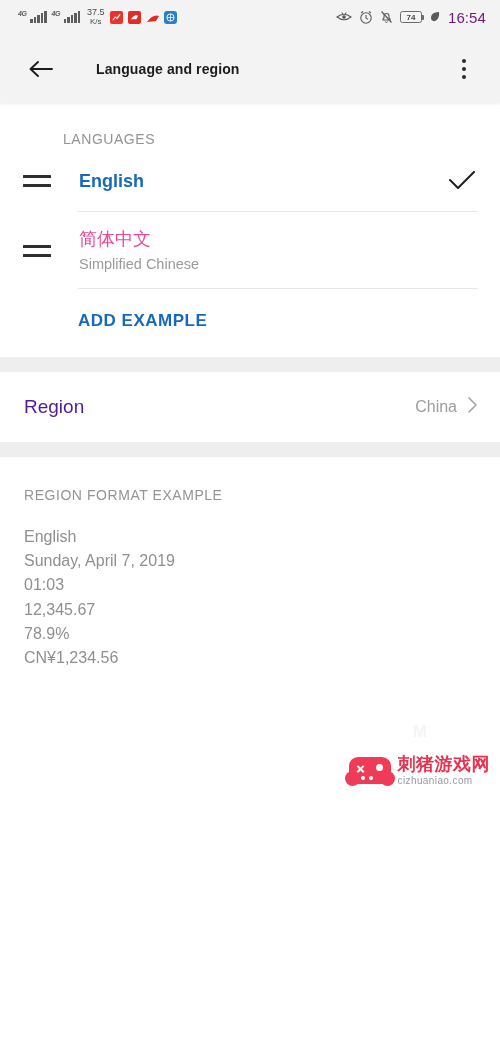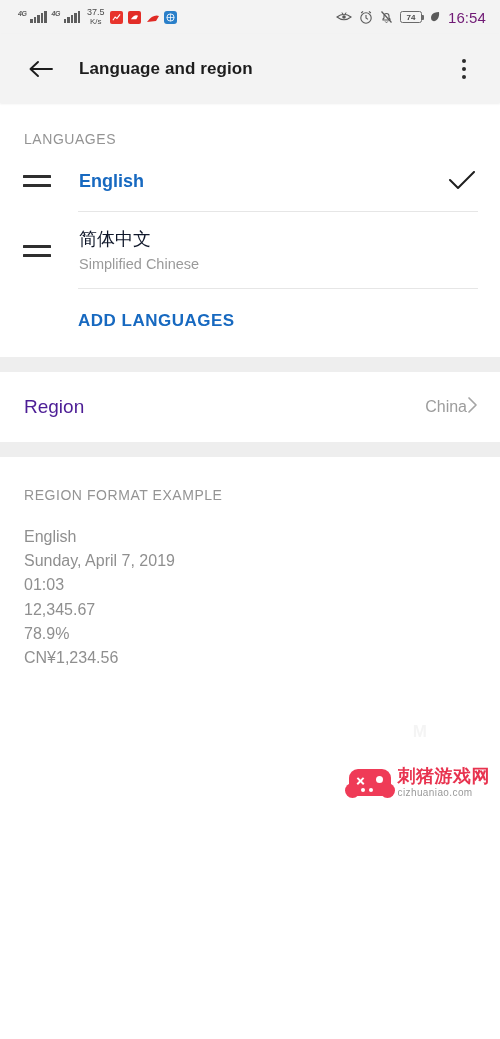--- a/index.html
+++ b/index.html
@@ -49,70 +49,71 @@
   .clock{ font-size:15px; color:#701a75; letter-spacing:0.1px; }
 
   
   .appbar{
     height:69px; background:#f3f3f3;
     display:flex; align-items:center; padding:0 20px 0 24px;
     box-shadow:0 1px 2px rgba(0,0,0,.07);
     position:relative; z-index:3;
   }
   .back{ width:34px;height:34px;display:flex;align-items:center;justify-content:center;cursor:pointer; }
-  .apptitle{ font-size:17px; color:#1c1c1c; font-weight:bold; margin-left:21px; flex:1; letter-spacing:0.1px; }
+  .apptitle{ font-size:14px; color:#1c1c1c; font-weight:bold; margin-left:38px; flex:1; letter-spacing:0.1px; }
   .overflow{ width:32px;height:36px;display:flex;flex-direction:column;align-items:center;justify-content:center;gap:4px;cursor:pointer; }
   .overflow b{ width:4px;height:4px;border-radius:50%;background:#2b2b2b;display:block; }
 
   
   .card{ background:#fff; }
   .gap{ background:#eeeeee; height:15px; }
 
   .section-hd{
     font-size:14px; color:#949494; letter-spacing:.55px;
     padding:28px 0 0 24px;
+    margin-left:39px;
   }
 
   .lang-row{ display:flex; align-items:center; padding-left:23px; padding-right:24px; position:relative; }
   .handle{ width:34px; flex:0 0 34px; display:flex; flex-direction:column; gap:6px; }
   .handle s{ display:block; height:3px; background:#2e2e2e; width:28px; text-decoration:none; border-radius:.5px;}
   .lang-body{ flex:1; margin-left:22px; }
-  .lang-name{ font-size:18px; color:#0f172a; line-height:24px; }
+  .lang-name{ font-size:18px; color:#ec4899; line-height:24px; }
   .lang-name.active{ color:#1769c0; font-weight:bold; }
   .lang-sub{ font-size:14.5px; color:#9a9a9a; line-height:20px; margin-top:3px; }
   .check{ width:30px; display:flex; justify-content:flex-end; }
 
   .divider{ height:1px; background:#e6e6e6; margin-left:78px; margin-right:22px; }
 
   .add-lang{
     font-size:17px; color:#1769c0; font-weight:bold; letter-spacing:.5px;
     padding:22px 0 26px 78px;
     cursor:pointer;
   }
 
   .region-row{
     display:flex; align-items:center; justify-content:space-between;
     padding:24px 22px 24px 24px;
     cursor:pointer;
   }
   .region-label{ font-size:19px; color:#4c1d95; }
-  .region-right{ display:flex; align-items:center; }
+  .region-right{ display:flex; align-items:center; gap:10px; }
   .region-value{ font-size:16px; color:#9c9c9c; }
 
   .fmt-hd{ font-size:14px; color:#949494; letter-spacing:.55px; padding:30px 0 0 24px; }
   .fmt-list{ padding:22px 0 0 24px; }
   .fmt-list div{ font-size:16px; color:#8f8f8f; line-height:24.2px; }
 
   
   .wm-faint{
     position:absolute; right:72px; bottom:62px;
     font-size:17px; color:#f4f4f4; font-weight:bold; letter-spacing:1px;
   }
   .watermark{
-    position:absolute; right:10px; bottom:6px;
+    position:absolute; right:10px; bottom:18px;
     display:flex; align-items:center; gap:7px;
   }
   .pad{ width:42px;height:27px;background:#ef3b57;border-radius:9px;position:relative; }
   .pad:before,.pad:after{content:"";position:absolute;background:#ef3b57;width:15px;height:15px;border-radius:50%;top:14px;}
   .pad:before{left:-4px;} .pad:after{right:-4px;}
   .pad s{position:absolute;width:7px;height:7px;background:#fff;border-radius:50%;top:7px;right:8px;text-decoration:none;}
   .pad u{position:absolute;left:8px;top:8px;width:8px;height:8px;text-decoration:none;}
   .pad u:before,.pad u:after{content:"";position:absolute;background:#fff;width:9px;height:2.2px;top:3px;left:-0.5px;}
   .pad u:before{transform:rotate(45deg)} .pad u:after{transform:rotate(-45deg)}
   .pad em{position:absolute;bottom:4px;left:12px;width:4px;height:4px;background:#fff;border-radius:50%;}
@@ -246,21 +247,21 @@
         </span>
       <span class="lang-body">
         <div class="lang-name">简体中文</div>
         <div class="lang-sub">Simplified Chinese</div>
       </span>
       <span class="check"></span>
     </div>
 
     <div class="divider"></div>
 
-    <div class="add-lang">ADD LANGUAGES</div>
+    <div class="add-lang">ADD EXAMPLE</div>
   </div>
 
   <div class="gap"></div>
 
   <div class="card">
     <div class="region-row">
       <span class="region-label">Region</span>
       <span class="region-right">
         <span class="region-value">China</span>
         <span>

